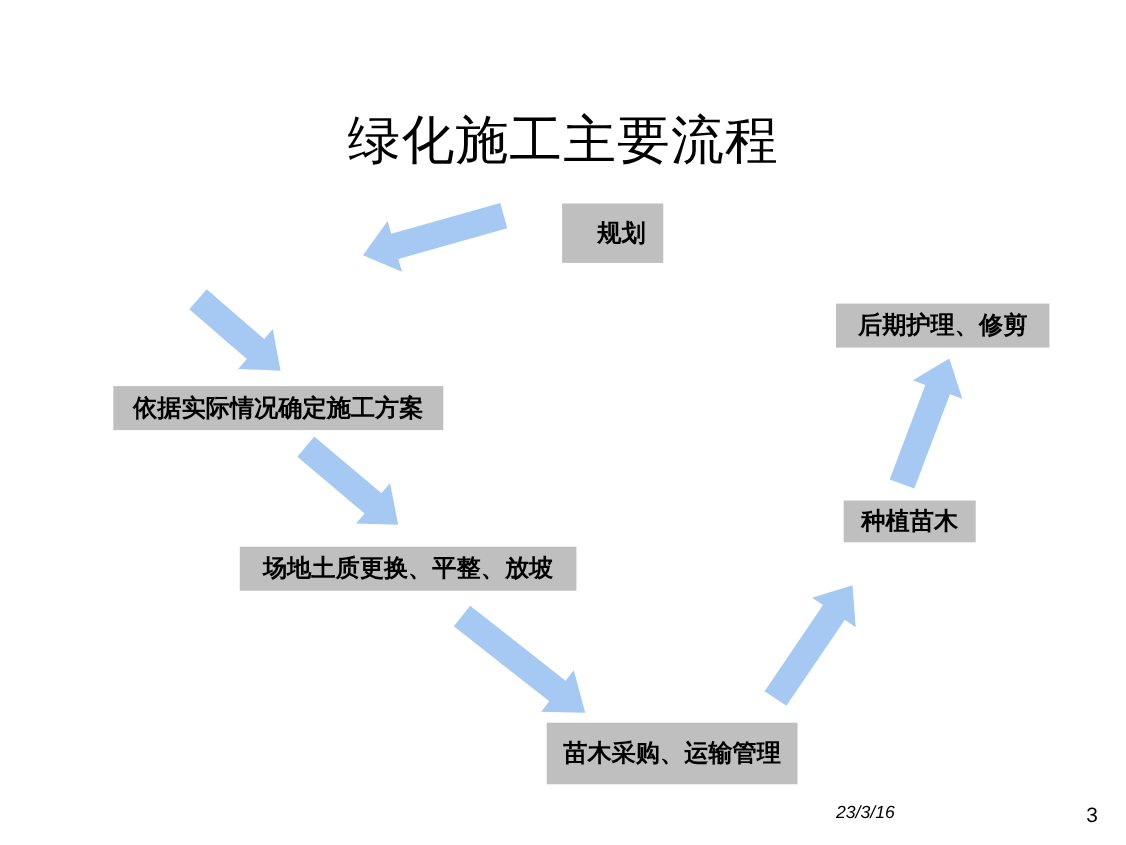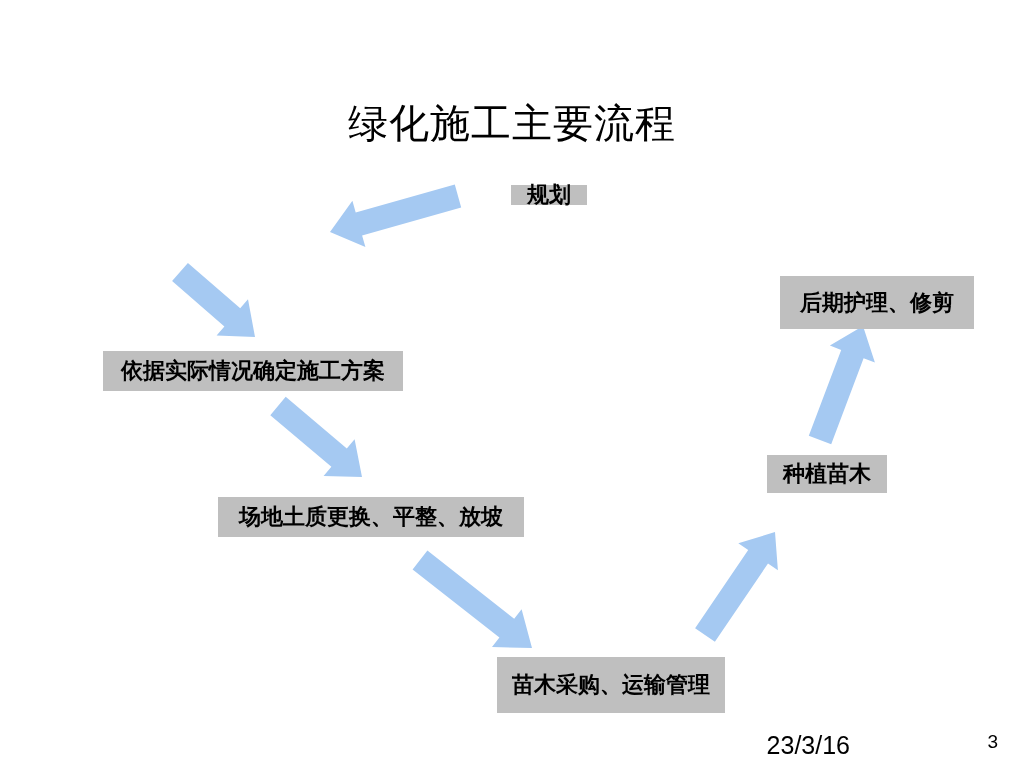--- a/index.html
+++ b/index.html
@@ -15,21 +15,21 @@
     background: #ffffff;
     overflow: hidden;
   }
   .title {
     position: absolute;
     left: 0;
     top: 96px;
     width: 1024px;
     margin: 0;
     text-align: center;
-    font-size: 40px;
+    font-size: 48px;
     font-weight: normal;
     color: #000000;
     letter-spacing: 1px;
   }
   .arrows {
     position: absolute;
     left: 0;
     top: 0;
     pointer-events: none;
   }
@@ -38,35 +38,36 @@
     position: absolute;
     background: var(--box-bg, #bfbfbf);
     color: #000000;
     font-size: 22px;
     font-weight: bold;
     display: flex;
     align-items: center;
     justify-content: center;
     white-space: nowrap;
   }
-  #box-planning        { left: 511px; top: 185px; width: 76px;  height: 20px; }
+  #box-planning        { left: 511px; top: 185px; width: 76px;  height: 54px; padding-left: 16px; }
   #box-design-drawing  { left: 92px;  top: 222px; width: 208px; height: 42px; }
   #box-construction-plan { left: 103px; top: 351px; width: 300px; height: 40px; }
   #box-site-preparation  { left: 218px; top: 497px; width: 306px; height: 40px; }
   #box-procurement     { left: 497px; top: 657px; width: 228px; height: 56px; }
   #box-planting        { left: 767px; top: 455px; width: 120px; height: 38px; }
-  #box-maintenance     { left: 780px; top: 276px; width: 194px; height: 53px; }
+  #box-maintenance     { left: 760px; top: 276px; width: 194px; height: 40px; }
   .footer-date {
     position: absolute;
     left: 760px;
     top: 731px;
     width: 90px;
-    text-align: right;
-    font-size: 25px;
+    text-align: left;
+    font-size: 16px;
     color: #000000;
+    font-style: italic;
   }
   .footer-page {
     position: absolute;
     right: 26px;
     top: 731px;
     font-size: 19px;
     color: #000000;
   }
 </style>
 </head>

